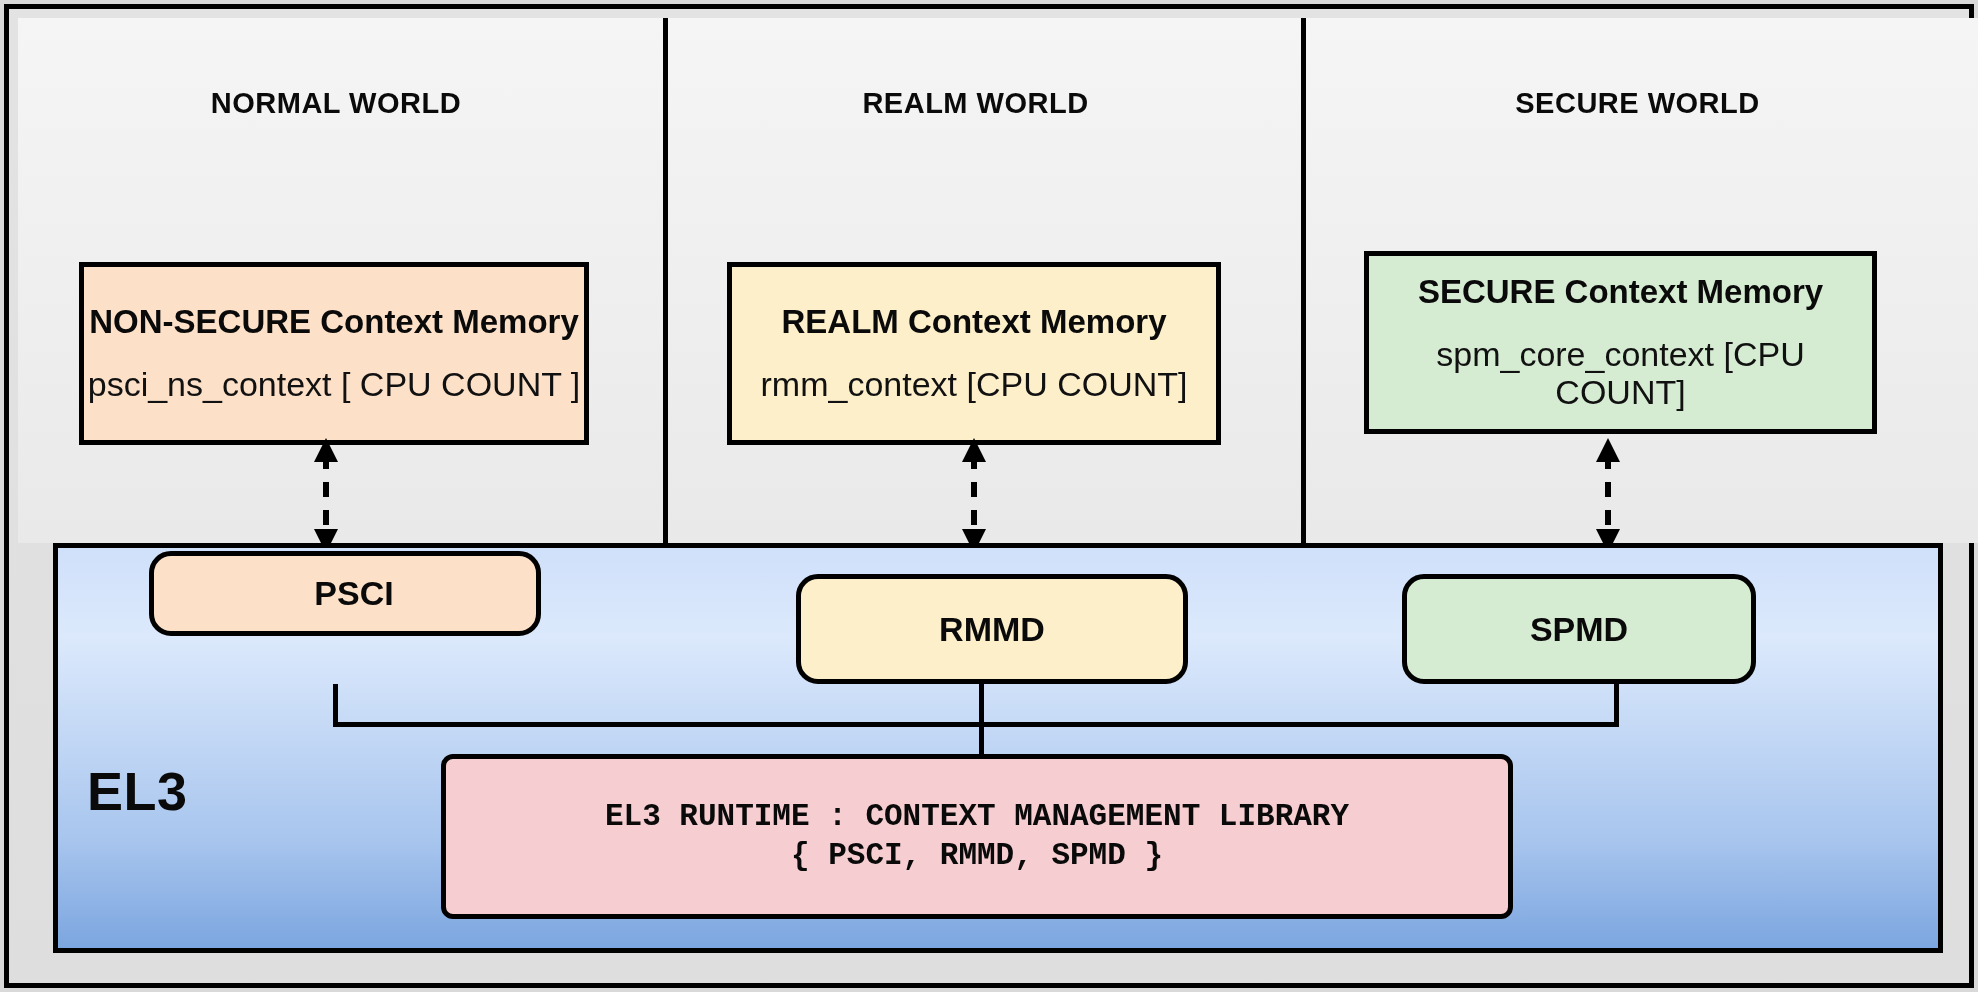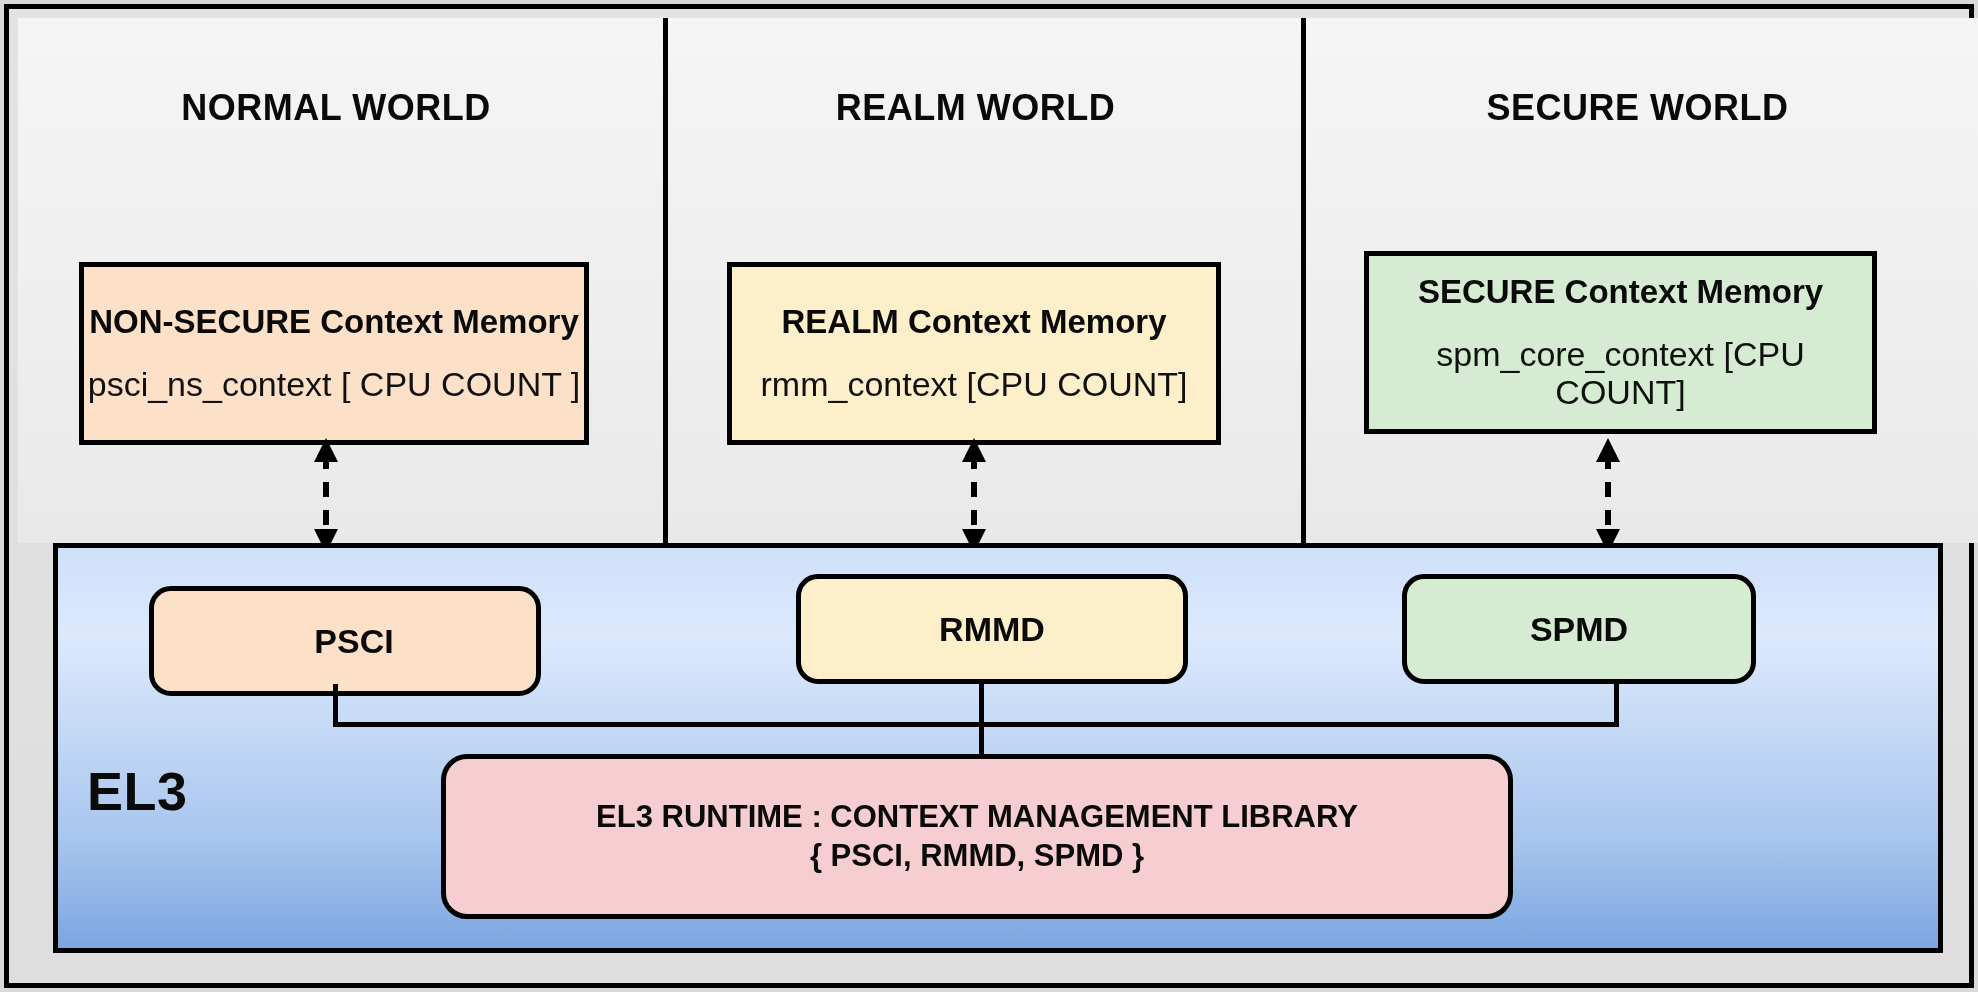--- a/index.html
+++ b/index.html
@@ -42,21 +42,21 @@
     position: absolute;
     top: 0;
     width: 5px;
     height: 525px;
     background: #000000;
   }
   .world-title {
     position: absolute;
     top: 78px;
     text-align: center;
-    font-size: 36px;
+    font-size: 29px;
     font-weight: bold;
     letter-spacing: 0.5px;
     color: #0a0a0a;
     white-space: nowrap;
   }
   
   .ctx-box {
     position: absolute;
     box-sizing: border-box;
     border: 5px solid #000000;
@@ -119,27 +119,28 @@
   }
   
   .runtime-box {
     position: absolute;
     left: 432px;
     top: 745px;
     width: 1072px;
     height: 165px;
     box-sizing: border-box;
     border: 5px solid #000000;
-    border-radius: 26px;
+    border-radius: 12px;
     background: #f6cdd0;
     display: flex;
     flex-direction: column;
     align-items: center;
     justify-content: center;
     text-align: center;
+    font-family: Liberation Mono, monospace;
   }
   .runtime-box .rt-line1 {
     font-size: 31px;
     font-weight: bold;
     color: #0a0a0a;
     line-height: 1.25;
   }
   .runtime-box .rt-line2 {
     font-size: 31px;
     font-weight: bold;
@@ -198,21 +199,21 @@
     <svg class="dashed-arrow" style="left:1581px; top:429px; width:36px; height:115px;" viewBox="0 0 36 115">
       <line x1="18" y1="16" x2="18" y2="99" stroke="#000" stroke-width="6" stroke-dasharray="15,13"></line>
       <polygon points="18,0 30,24 6,24" fill="#000"></polygon>
       <polygon points="18,115 30,91 6,91" fill="#000"></polygon>
     </svg>
 
     <div class="el3-panel"></div>
 
     <div class="el3-label">EL3</div>
 
-    <div class="disp-box" style="left:140px; top:577px; width:392px; height:110px; background:#fce0c8;padding-left:18px;">PSCI</div>
+    <div class="disp-box" style="left:140px; top:542px; width:392px; height:85px; background:#fce0c8;padding-left:18px;">PSCI</div>
 
     <div class="disp-box" style="left:787px; top:565px; width:392px; height:110px; background:#fcefca;">RMMD</div>
 
     <div class="disp-box" style="left:1393px; top:565px; width:354px; height:110px; background:#d5ecd2;">SPMD</div>
 
     <div class="conn" style="left:324px; top:675px; width:5px; height:42px;"></div>
 
     <div class="conn" style="left:970px; top:675px; width:5px; height:42px;"></div>
 
     <div class="conn" style="left:1605px; top:675px; width:5px; height:42px;"></div>

